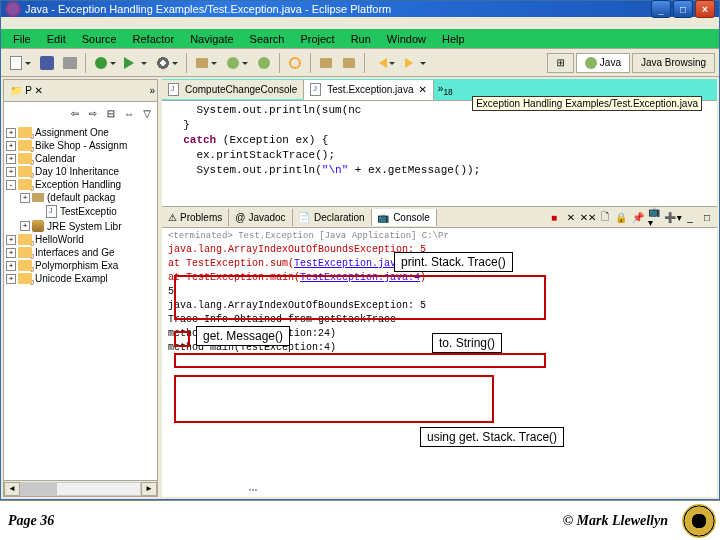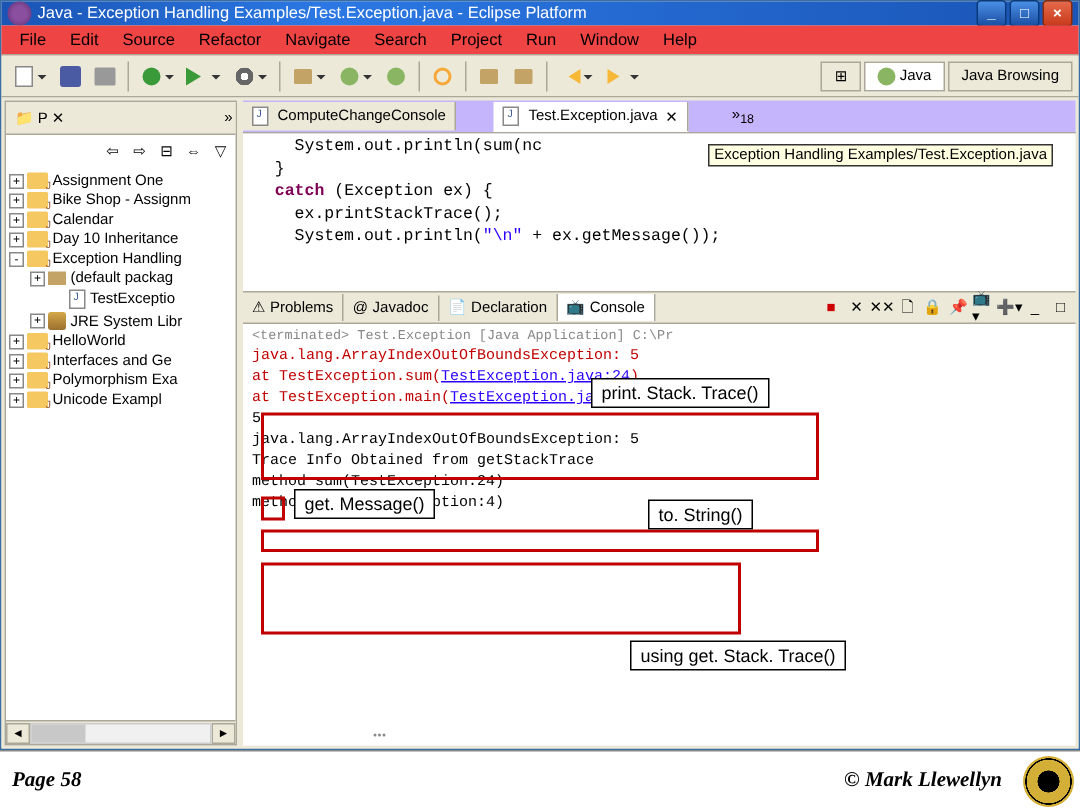--- a/index.html
+++ b/index.html
@@ -7,21 +7,21 @@
 
   .window { width: 100%; height: 500px; border: 1px solid #3a6ea5; background: #ece9d8; display: flex; flex-direction: column; }
 
   .titlebar { height: 16px; background: linear-gradient(to right, #1a54b5, #2b78e4 30%, #1a54b5); display: flex; align-items: center; padding: 0 4px; color: #fff; font-size: 11px; }
   .titlebar-icon { width: 16px; height: 16px; background: radial-gradient(circle, #8b4f9f 40%, #5b2d70); border-radius: 50%; margin-right: 4px; }
   .titlebar-text { flex: 1; font-weight: normal; }
   .win-btns { display: flex; gap: 2px; }
   .win-btn { width: 20px; height: 18px; background: linear-gradient(#4a8fe6, #1a4fa3); border: 1px solid #0a3a7a; border-radius: 3px; display: flex; align-items: center; justify-content: center; color: #fff; font-size: 10px; font-weight: bold; }
   .win-btn.close { background: linear-gradient(#e66a4a, #c73a1a); border-color: #8a2a0a; }
 
-  .menubar { height: 20px; background: #ef4444; display: flex; align-items: center; padding: 0 4px; border-bottom: 1px solid #aca899; font-size: 11px; }
+  .menubar { height: 20px; background: #22c55e; display: flex; align-items: center; padding: 0 4px; border-bottom: 1px solid #aca899; font-size: 11px; margin-top: 12px; }
   .menubar span { padding: 2px 8px; }
 
   .toolbar { height: 28px; background: #ece9d8; display: flex; align-items: center; padding: 2px 4px; border-bottom: 1px solid #aca899; gap: 1px; }
   .tb-btn { width: 22px; height: 22px; display: flex; align-items: center; justify-content: center; border: 1px solid transparent; font-size: 12px; position: relative; }
   .tb-btn.dd::after { content: ''; position: absolute; right: -5px; top: 9px; border: 3px solid transparent; border-top-color: #333; }
   .tb-btn.dd { margin-right: 8px; }
   .tb-sep { width: 1px; height: 20px; background: #aca899; margin: 0 3px; }
   .ico-new { background: #fff; border: 1px solid #888; width: 12px; height: 14px; }
   .ico-save { width: 14px; height: 14px; background: #4a5aa3; border-radius: 2px; }
   .ico-print { width: 14px; height: 12px; background: #999; border-radius: 1px; }
@@ -56,21 +56,21 @@
   .file-ico.j::after { content:'J'; position:absolute; top:1px; left:2px; font-size:7px; color:#3a5a9a;}
   .indent1 { padding-left: 14px; }
   .indent2 { padding-left: 28px; }
   .sidebar-sb { height: 16px; background: #ece9d8; border-top:1px solid #aca899; display:flex; align-items:center; }
   .sb-track { flex:1; height:14px; background:#f0f0f0; border:1px solid #ccc; position:relative;}
   .sb-thumb { position:absolute; left:0; width:30%; height:100%; background:#c8c8c8;}
   .sb-arrow { width:16px; height:14px; background:#ece9d8; border:1px solid #aca899; display:flex; align-items:center; justify-content:center; font-size:8px;}
 
   .editor-area { flex: 1; display: flex; flex-direction: column; margin: 2px; }
 
-  .editor-tabs { height: 22px; background: #c4b5fd; display: flex; align-items: center; font-size: 10px; border-bottom: 1px solid #aca899; gap: 25px; }
+  .editor-tabs { height: 22px; background: #5eead4; display: flex; align-items: center; font-size: 10px; border-bottom: 1px solid #aca899; }
   .ed-tab { padding: 3px 6px; background: #ece9d8; border-right: 1px solid #aca899; display: flex; align-items: center; gap: 3px; }
   .ed-tab.active { background: #fff; border-bottom: 1px solid #fff; margin-bottom: -1px; }
   .ed-tab-close { font-size: 10px; margin-left: 2px; }
 
   .ed-hint { position: absolute; right: 18px; top: 96px; background: #ffffe1; border: 1px solid #333; padding: 1px 3px; font-size: 10px; z-index:5;}
 
   .editor { flex: 0 0 105px; background: #fff; font-family: 'Courier New', monospace; font-size: 11px; padding: 2px 8px; white-space: pre; overflow:hidden; position:relative; }
   .editor .kw { color: #7f0055; font-weight: bold; }
   .editor .str { color: #2a00ff; }
   .editor .ln { line-height: 15px; }
@@ -331,16 +331,16 @@
 <div class="callout" style="left:432px; top:333px;">to. String()</div>
 <div class="callout" style="left:420px; top:427px;">using get. Stack. Trace()</div>
 
 <div class="divider-drag">
     <span></span>
     <span></span>
     <span></span>
   </div>
 
 <div class="footer">
-  <div class="f-mid">Page 58</div>
+  <div class="f-mid">Page 36</div>
   <div class="f-right">© Mark Llewellyn</div>
   <div class="ucf-logo"></div>
 </div>
 
 </body></html>

